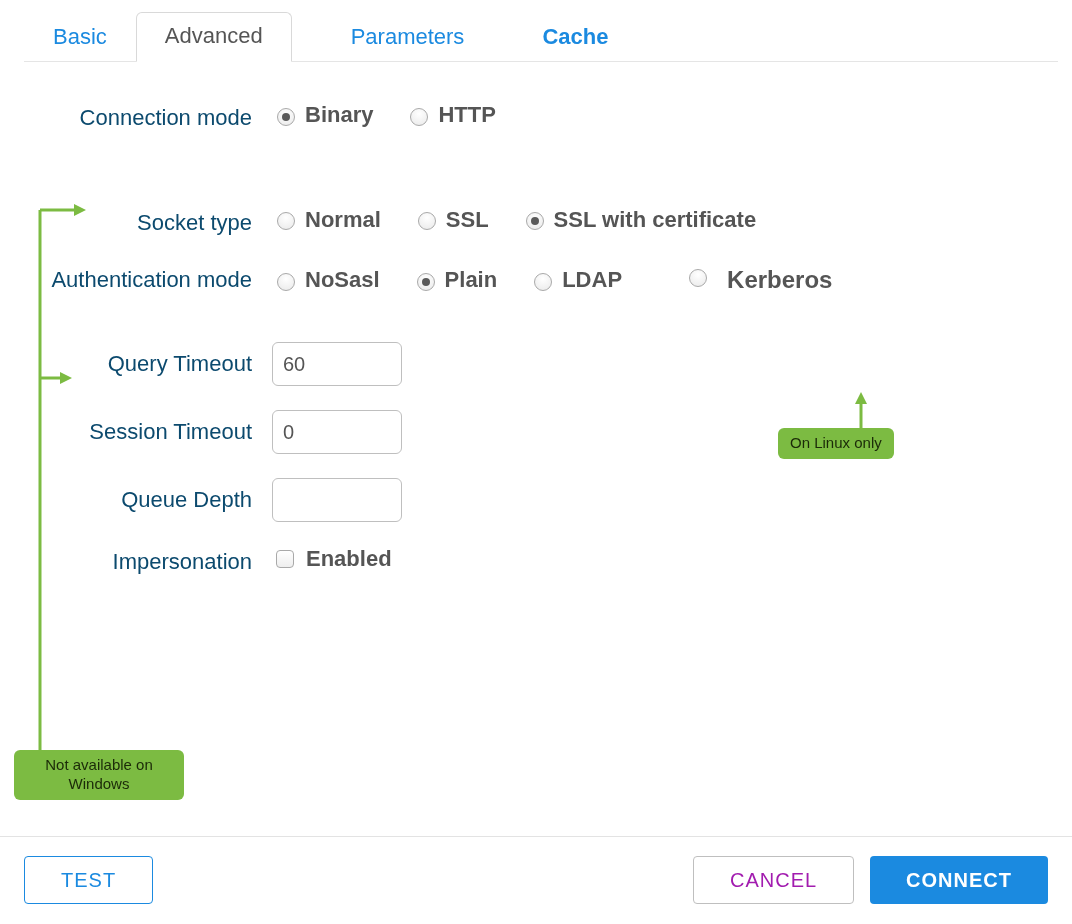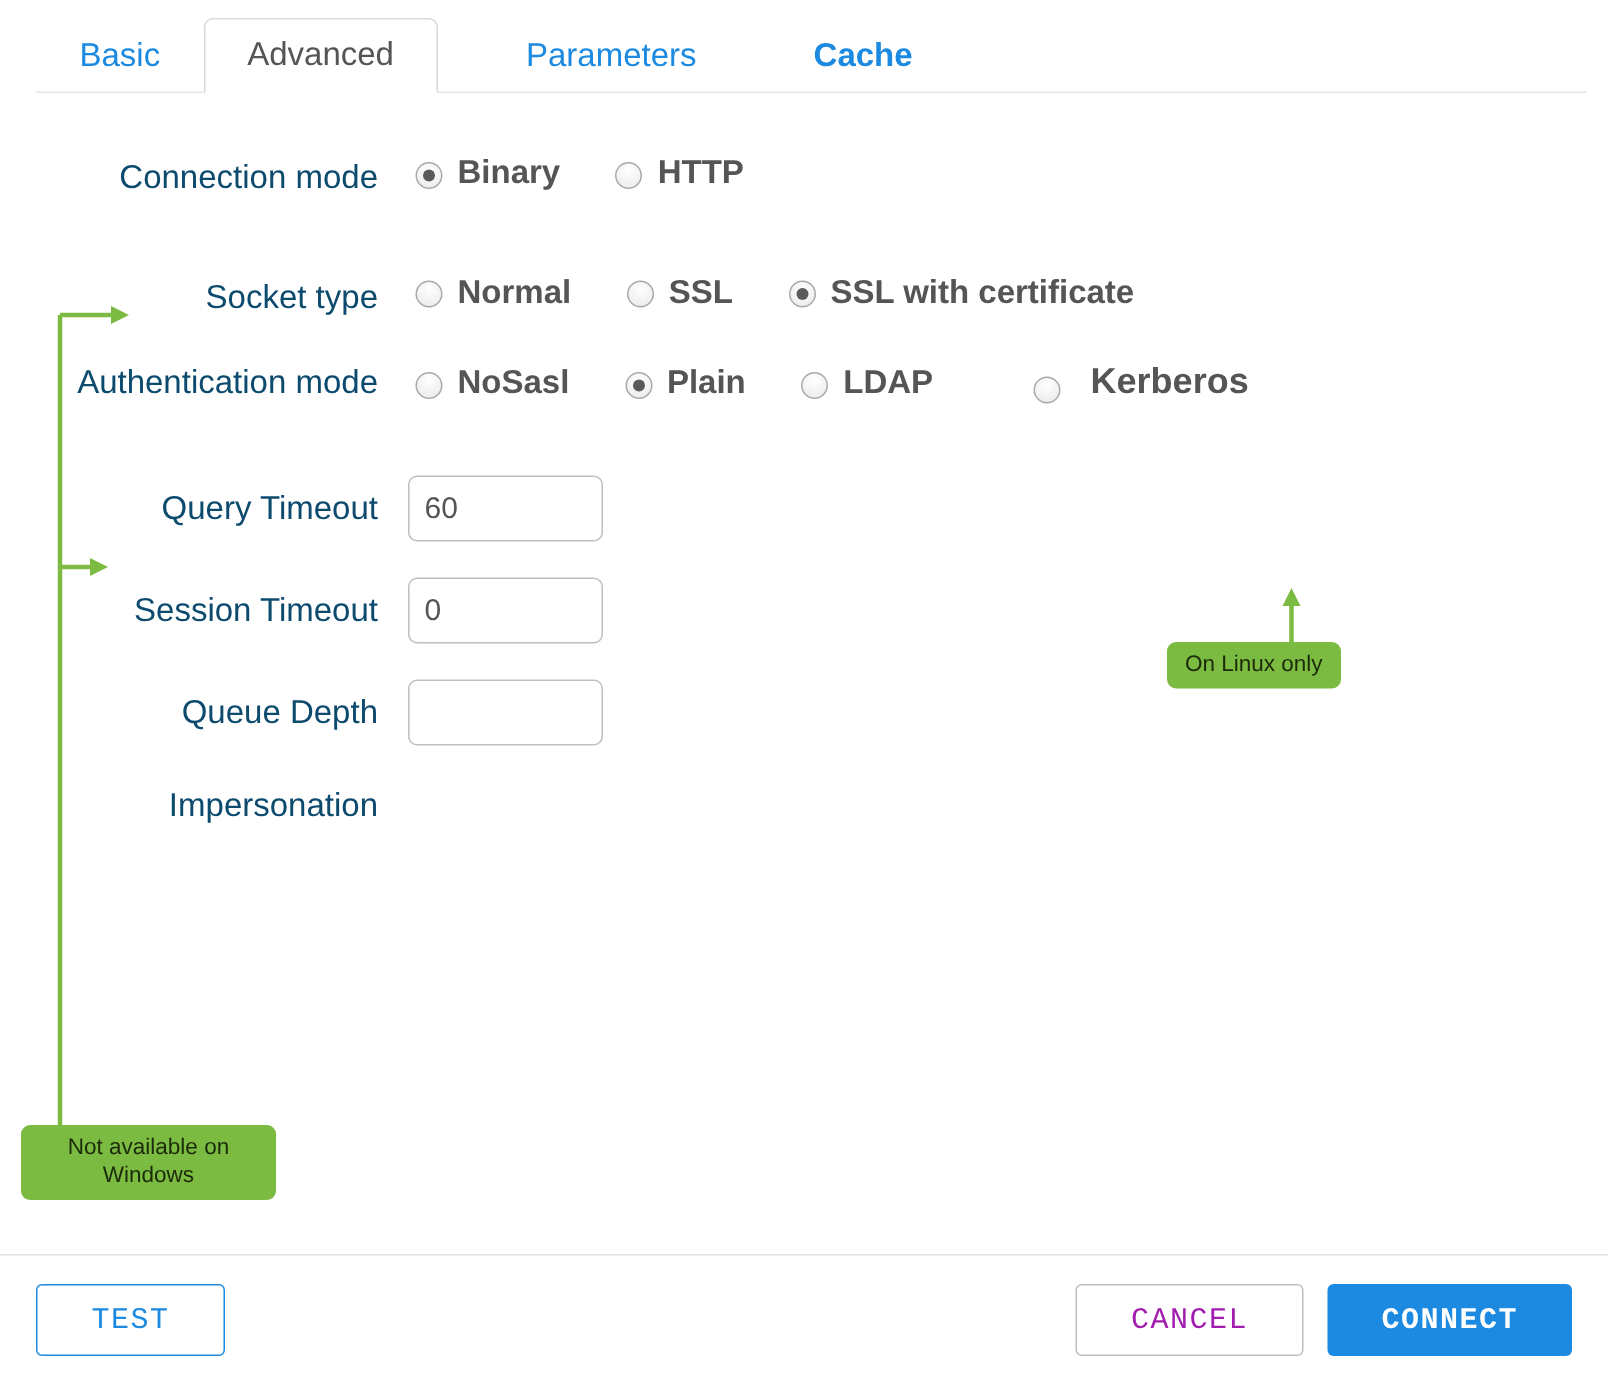--- a/index.html
+++ b/index.html
@@ -183,40 +183,39 @@
   .btn {
     height: 48px;
     padding: 0 36px;
     font-size: 20px;
     letter-spacing: 1px;
     border-radius: 4px;
     cursor: pointer;
     display: inline-flex;
     align-items: center;
     justify-content: center;
-    font-family: Liberation Mono, monospace;
   }
   .btn-outline-blue {
     border: 1.5px solid #1b8ae0;
     color: #1b8ae0;
     background: #fff;
   }
   .btn-outline-gray {
     border: 1.5px solid #bfbfbf;
     color: #a21caf;
     background: #fff;
   }
   .btn-solid-blue {
     border: none;
     background: #1b8ae0;
     color: #fff;
     font-weight: 600;
   }
   .footer-right { display: flex; gap: 16px; }
-  .kerb-opt { display:inline-flex; align-items:flex-end; font-weight:600; margin-left:30px; }
+  .kerb-opt { display:inline-flex; align-items:flex-start; font-weight:600; margin-left:30px; }
 </style>
 </head>
 <body>
 
 <div class="page">
 
   <div class="tabs">
     <div class="tab">Basic</div>
     <div class="tab active">Advanced</div>
     <div class="tab params">Parameters</div>
@@ -232,21 +231,21 @@
           <input type="radio" class="radio" checked="" style="">
           <span>Binary</span>
         </label>
         <label class="opt">
           <input type="radio" class="radio" style="">
           <span>HTTP</span>
         </label>
       </div>
     </div>
 
-    <div class="row" style="margin-top:50px;justify-content:center;">
+    <div class="row" style="margin-top:75px;justify-content:center;">
       <div class="label-col">Socket type</div>
       <div class="field-col">
         <label class="opt">
           <input type="radio" class="radio" style="">
           <span>Normal</span>
         </label>
         <label class="opt">
           <input type="radio" class="radio" style="">
           <span>SSL</span>
         </label>
@@ -296,20 +295,26 @@
 
     <div class="row" style="margin-top:24px;">
       <div class="label-col" style="padding-top:8px;">Queue Depth</div>
       <div class="field-col">
         <input class="text-input" type="text" value="" style="">
       </div>
     </div>
 
     <div class="row" style="margin-top:24px;">
       <div class="label-col">Impersonation</div>
+      <div class="field-col">
+        <label class="opt" style="font-weight:600;">
+          <input type="checkbox" class="checkbox" style="">
+          <span>Enabled</span>
+        </label>
+      </div>
     </div>
 
   </div>
 
   <svg class="annot" style="left:20px; top:200px; width:70px; height:560px;">
 
     <line class="annot-line" x1="20" y1="10" x2="20" y2="550"></line>
 
     <line class="annot-line" x1="20" y1="10" x2="54" y2="10"></line>
     <polygon class="arrowhead" points="54,4 66,10 54,16"></polygon>

